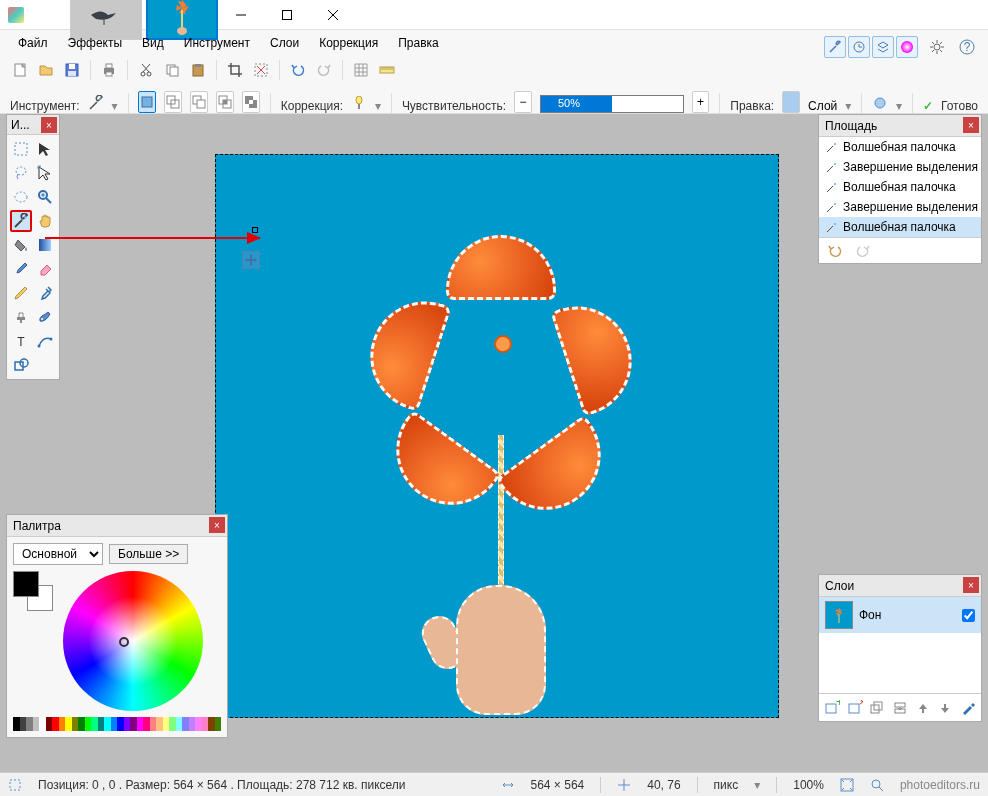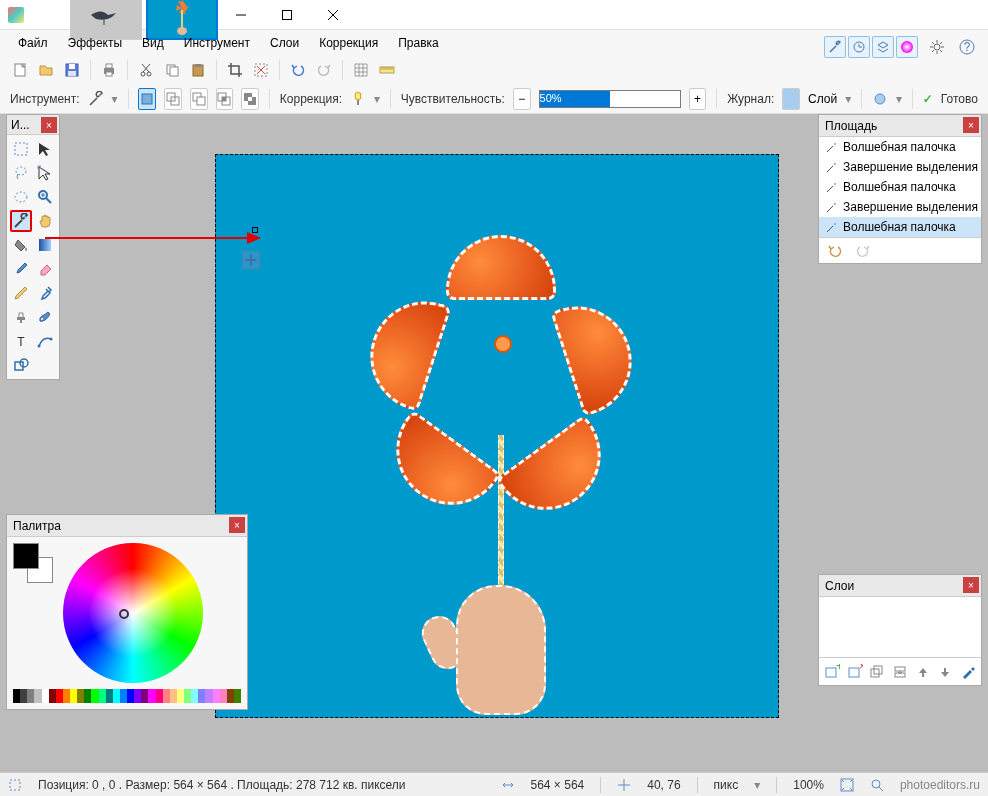--- a/index.html
+++ b/index.html
@@ -15,27 +15,27 @@
 .win-controls{display:flex;gap:0;}
 .win-btn{width:46px;height:30px;display:flex;align-items:center;justify-content:center;color:#555;cursor:pointer;}
 .menubar{height:26px;display:flex;align-items:center;padding:0 10px;gap:4px;background:#f7f7f7;}
 .menu-item{padding:3px 8px;cursor:pointer;color:#000;}
 .aux-panels{position:absolute;right:10px;top:36px;display:flex;gap:2px;}
 .aux-btn{width:22px;height:22px;border:1px solid #90c0e8;background:#e8f2fb;display:flex;align-items:center;justify-content:center;border-radius:2px;cursor:pointer;}
 .gear-btn{width:22px;height:22px;display:flex;align-items:center;justify-content:center;cursor:pointer;margin-left:6px;}
 .toolbar{height:28px;display:flex;align-items:center;padding:0 10px;gap:6px;background:#f7f7f7;}
 .tb-btn{width:20px;height:20px;display:flex;align-items:center;justify-content:center;cursor:pointer;border-radius:2px;}
 .tb-sep{width:1px;height:20px;background:#ddd;margin:0 2px;}
-.tool-options{height:30px;display:flex;align-items:center;padding:0 10px;gap:8px;background:#f7f7f7;border-bottom:1px solid #ddd;}
+.tool-options{height:30px;display:flex;align-items:flex-end;padding:0 10px;gap:8px;background:#f7f7f7;border-bottom:1px solid #ddd;}
 .opt-label{color:#333;}
 .opt-btn{width:22px;height:22px;border:1px solid #ccc;background:#fff;display:flex;align-items:center;justify-content:center;cursor:pointer;border-radius:2px;}
 .opt-btn.active{border:1px solid #0078d7;background:#cce4f7;}
 .tolerance-track{width:180px;height:18px;border:1px solid #7a7a7a;background:#fff;position:relative;}
 .tolerance-fill{position:absolute;left:0;top:0;bottom:0;width:50%;background:#0078d7;}
-.tolerance-text{position:absolute;left:0;top:1px;color:#fff;font-size:11px;}
+.tolerance-text{position:absolute;left:17px;top:1px;color:#fff;font-size:11px;}
 .workspace{position:absolute;left:0;right:0;top:114px;bottom:24px;background:#bcbcbc;}
 .canvas{position:absolute;left:215px;top:40px;width:564px;height:564px;background:#0099cc;border:1px dashed #000;}
 .selection-dot{position:absolute;left:36px;top:72px;width:6px;height:6px;border:1px dashed #000;background:transparent;}
 .move-handle{position:absolute;left:26px;top:96px;width:18px;height:18px;background:rgba(100,150,200,0.4);border:1px solid #5080b0;display:flex;align-items:center;justify-content:center;}
 .pinwheel{position:absolute;left:170px;top:80px;width:230px;height:230px;}
 .slice{position:absolute;width:110px;height:65px;background:radial-gradient(circle at 30% 40%,#ff8c3a,#e85d1f 60%,#d4420a);border-radius:55px 55px 8px 8px;border:3px dashed rgba(255,255,255,0.95);transform-origin:50% 110%;}
 .s1{left:60px;top:0;transform:rotate(0deg);}
 .s2{left:120px;top:60px;transform:rotate(72deg);}
 .s3{left:95px;top:135px;transform:rotate(144deg);}
 .s4{left:20px;top:130px;transform:rotate(216deg);}
@@ -58,21 +58,21 @@
 .hist-item{padding:3px 6px;font-size:11px;display:flex;align-items:center;gap:4px;cursor:pointer;white-space:nowrap;}
 .hist-item.sel{background:#cce4f7;}
 .hist-icon{width:14px;height:14px;flex-shrink:0;}
 .hist-footer{height:26px;border-top:1px solid #ccc;display:flex;align-items:center;padding:0 6px;gap:8px;}
 .layers-panel{position:absolute;right:6px;top:460px;width:164px;background:#fff;border:1px solid #aaa;z-index:50;}
 .layer-item{display:flex;align-items:center;padding:4px 6px;gap:6px;background:#cce4f7;}
 .layer-thumb{width:28px;height:28px;background:#0099cc;border:1px solid #888;display:flex;align-items:center;justify-content:center;}
 .layer-chk{margin-left:auto;}
 .layers-footer{height:28px;border-top:1px solid #ccc;display:flex;align-items:center;padding:0 4px;gap:4px;margin-top:60px;}
 .lf-btn{width:20px;height:20px;display:flex;align-items:center;justify-content:center;cursor:pointer;}
-.palette-panel{position:absolute;left:6px;top:400px;width:242px;background:#f7f7f7;border:1px solid #aaa;z-index:50;}
+.palette-panel{position:absolute;left:6px;top:400px;width:222px;background:#f7f7f7;border:1px solid #aaa;z-index:50;}
 .palette-body{padding:6px;}
 .palette-row{display:flex;gap:6px;align-items:center;margin-bottom:6px;}
 .pal-select{border:1px solid #aaa;padding:2px 4px;background:#fff;width:90px;}
 .more-btn{border:1px solid #aaa;padding:2px 8px;background:#f0f0f0;cursor:pointer;}
 .color-swatches{position:relative;width:40px;height:40px;}
 .sw-primary{position:absolute;left:0;top:0;width:26px;height:26px;background:#000;border:1px solid #888;}
 .sw-secondary{position:absolute;right:0;bottom:0;width:26px;height:26px;background:#fff;border:1px solid #888;}
 .color-wheel{width:140px;height:140px;border-radius:50%;background:conic-gradient(red,yellow,lime,cyan,blue,magenta,red);position:relative;margin-left:10px;}
 .color-wheel::before{content:"";position:absolute;inset:18%;border-radius:50%;background:radial-gradient(circle,#fff,transparent 70%);}
 .wheel-cursor{position:absolute;left:56px;top:66px;width:10px;height:10px;border:2px solid #333;border-radius:50%;}
@@ -333,21 +333,21 @@
   <span style="color:#888">▾</span>
   <div class="tb-sep"></div>
   <span class="opt-label">Чувствительность:</span>
   <div class="opt-btn">−</div>
   <div class="tolerance-track">
     <div class="tolerance-fill"></div>
     <div class="tolerance-text">50%</div>
   </div>
   <div class="opt-btn">+</div>
   <div class="tb-sep"></div>
-  <span class="opt-label">Журнал:</span>
+  <span class="opt-label">Правка:</span>
   <div class="opt-btn" style="background:#a8cdee;"></div>
   <span>Слой</span>
   <span style="color:#888">▾</span>
   <div class="tb-sep"></div>
   <div class="tb-btn">
       <svg width="16" height="16">
         <circle cx="8" cy="8" r="5" fill="#a8cdee" stroke="#5a8dc8"></circle>
       </svg>
     </div>
   <span style="color:#888">▾</span>
@@ -569,20 +569,33 @@
           </svg>
         </div>
     </div>
   </div>
 
   <div class="layers-panel">
     <div class="panel-hdr">
       <span>Слои</span>
       <div class="close-x">×</div>
     </div>
+    <div class="layer-item">
+      <div class="layer-thumb">
+          <svg width="20" height="20" viewBox="0 0 20 20">
+            <rect width="20" height="20" fill="#0099cc"></rect>
+            <g transform="translate(10,7)">
+              <path d="M0 -4 L3 -1 L0 0Z M3 0 L1 3 L0 0Z M-1 4 L-3 1 L0 0Z M-4 -1 L-1 -3 L0 0Z" fill="#ff7b2e"></path>
+            </g>
+            <line x1="10" y1="9" x2="10" y2="18" stroke="#e8d070"></line>
+          </svg>
+        </div>
+      <span>Фон</span>
+      <input type="checkbox" class="layer-chk" checked="" style="">
+    </div>
     <div class="layers-footer">
       <div class="lf-btn">
           <svg width="16" height="16">
             <rect x="2" y="4" width="10" height="9" fill="none" stroke="#5a8dc8"></rect>
             <text x="12" y="6" font-size="8" fill="#3b3">+</text>
           </svg>
         </div>
       <div class="lf-btn">
           <svg width="16" height="16">
             <rect x="2" y="4" width="10" height="9" fill="none" stroke="#5a8dc8"></rect>
@@ -619,20 +632,24 @@
         </div>
     </div>
   </div>
 
   <div class="palette-panel">
     <div class="panel-hdr">
       <span>Палитра</span>
       <div class="close-x">×</div>
     </div>
     <div class="palette-body">
+      <div class="palette-row">
+        <select class="pal-select"><option>Основной</option></select>
+        <button class="more-btn">Больше &gt;&gt;</button>
+      </div>
       <div style="display:flex;align-items:flex-start;">
         <div class="color-swatches">
           <div class="sw-secondary"></div>
           <div class="sw-primary"></div>
         </div>
         <div class="color-wheel">
           <div class="wheel-cursor"></div>
         </div>
       </div>
       <div class="palette-strip" id="pstrip">

